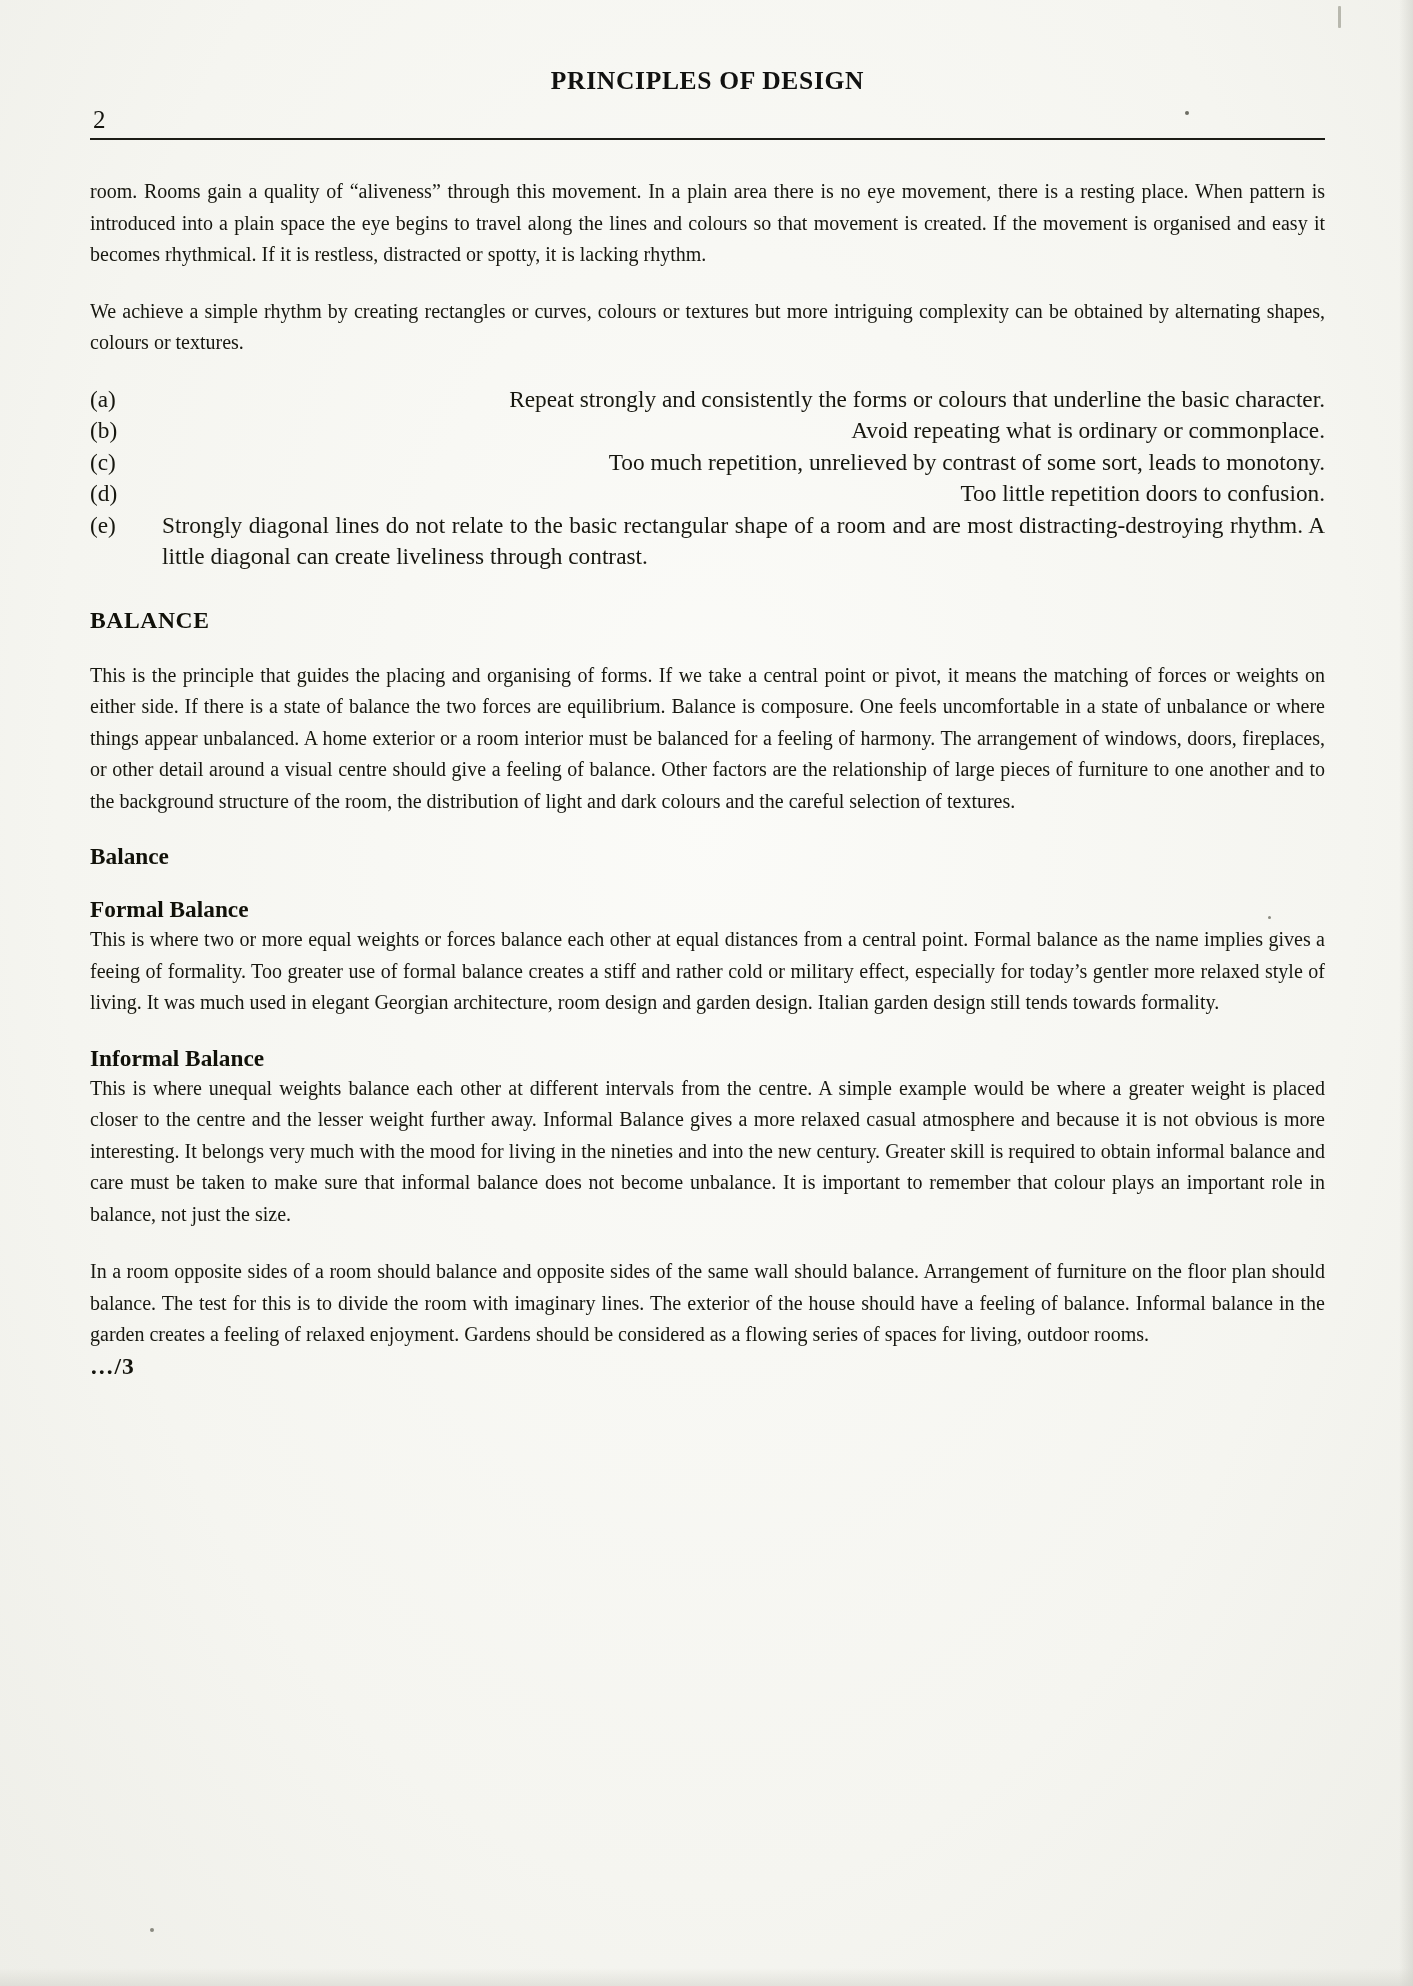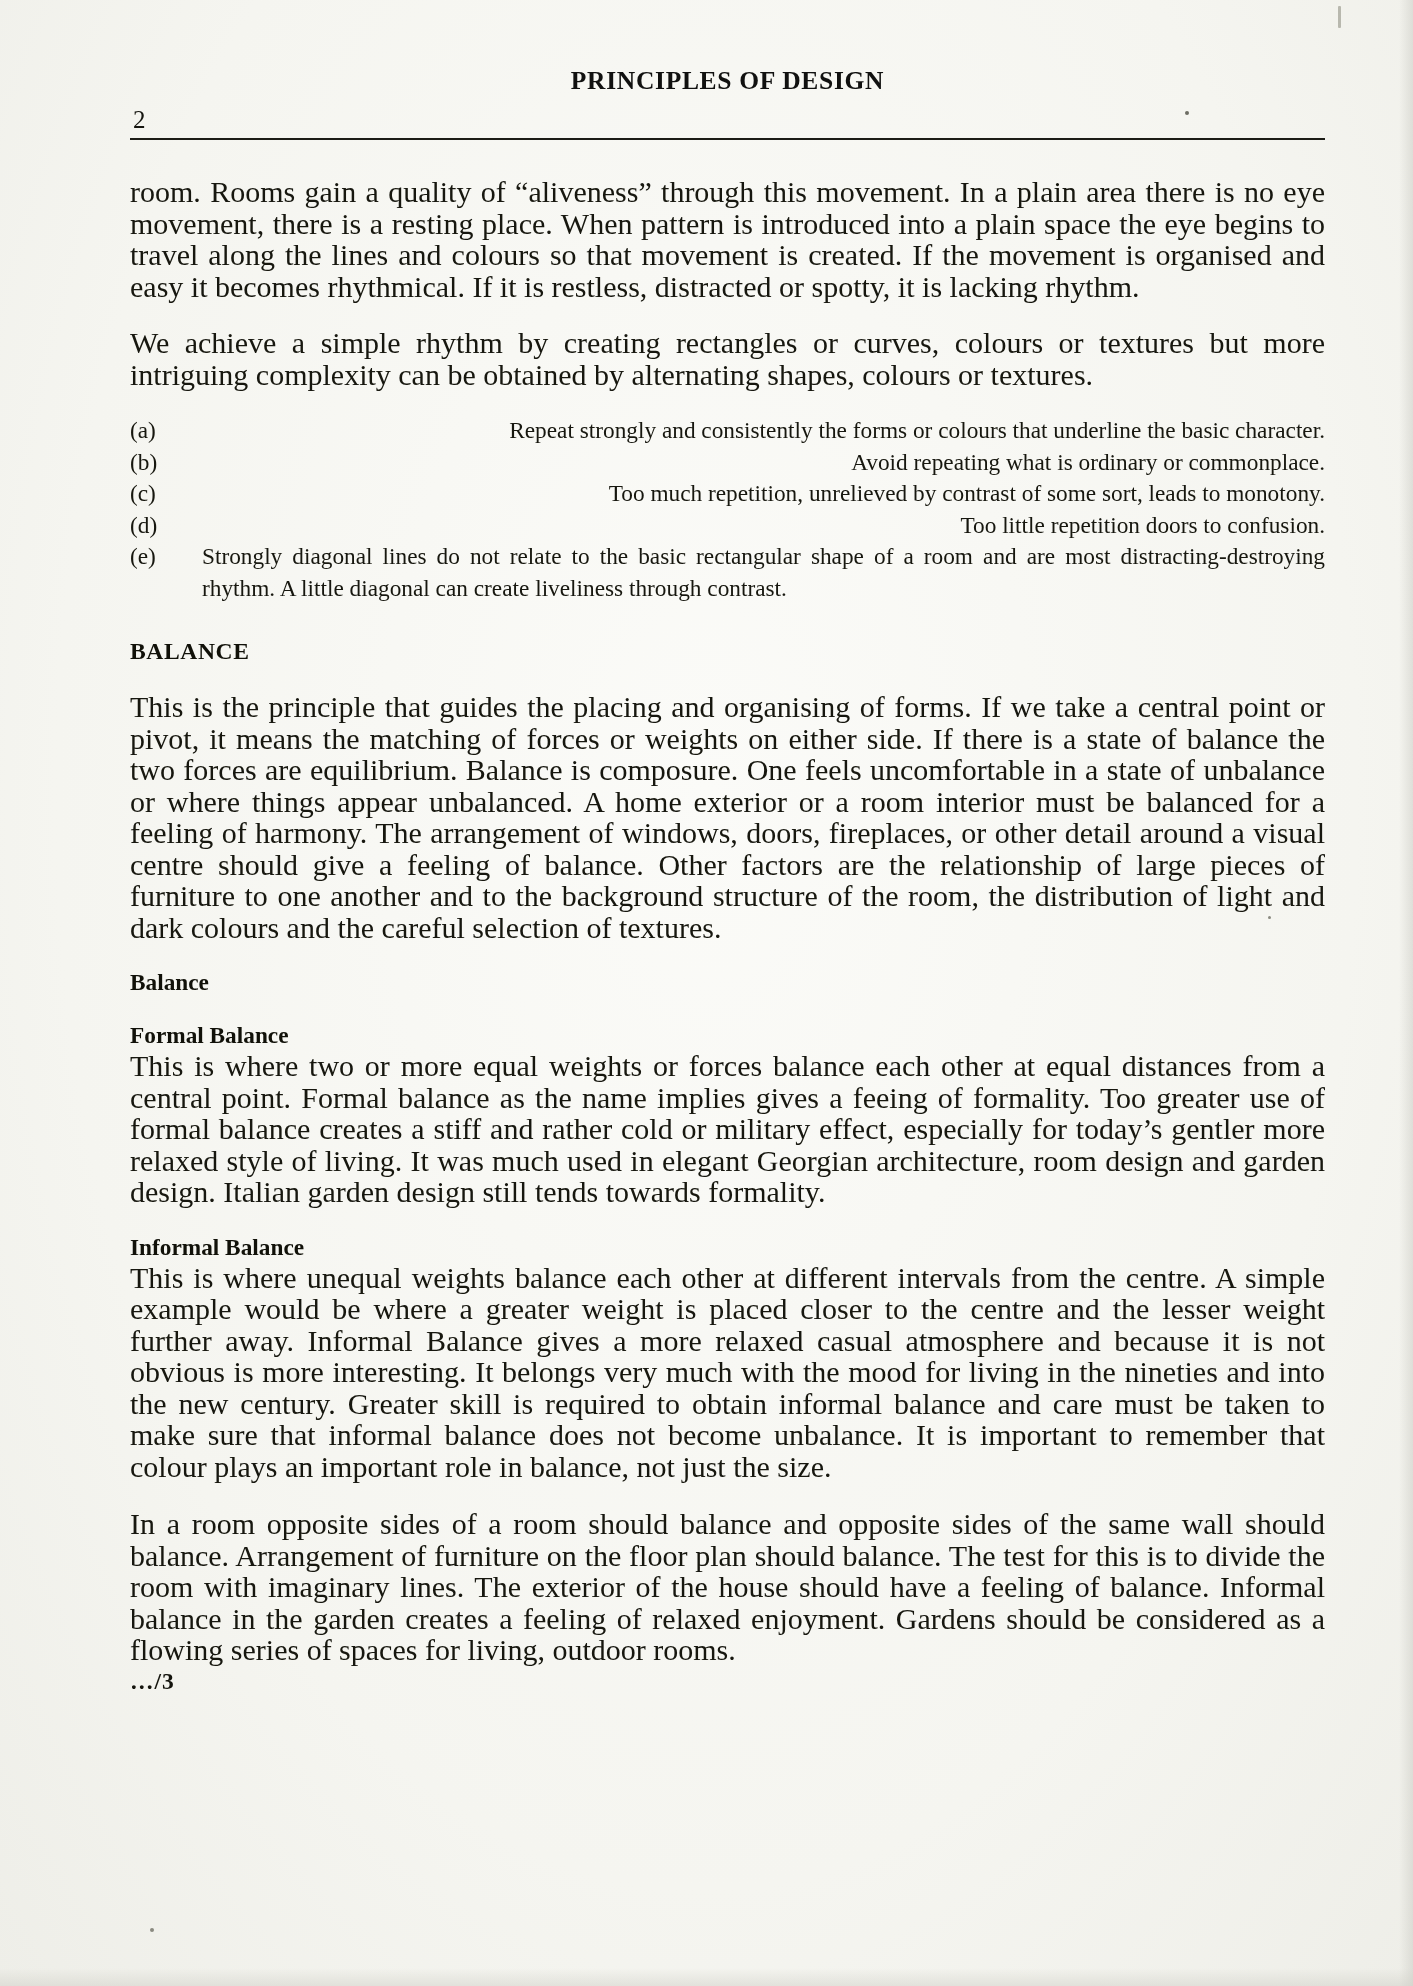--- a/index.html
+++ b/index.html
@@ -40,21 +40,20 @@
     left: 0;
     bottom: 0;
     height: 18px;
     width: 100%;
     background: linear-gradient(to bottom, rgba(220,220,214,0) 0%, rgba(208,208,200,0.5) 100%);
     pointer-events: none;
   }
   .content {
     position: relative;
     padding: 0 88px 0 90px;
-    margin-left: 40px;
   }
 
   
   .header-block {
     position: relative;
     padding-top: 66px;
   }
   .doc-title {
     text-align: center;
     font-weight: bold;
@@ -89,21 +88,21 @@
     border-radius: 50%;
   }
 
   
   .body-text {
     padding-top: 36px;
     color: #17170f;
   }
   p.para {
     margin: 0 0 25px 0;
-    font-size: 30px;
+    font-size: 20px;
     line-height: 31.5px;
     text-align: justify;
     text-justify: inter-word;
     color: #17170f;
   }
   p.para.tight {
     margin-bottom: 0;
   }
   .section-heading {
     font-size: 23.6px;

